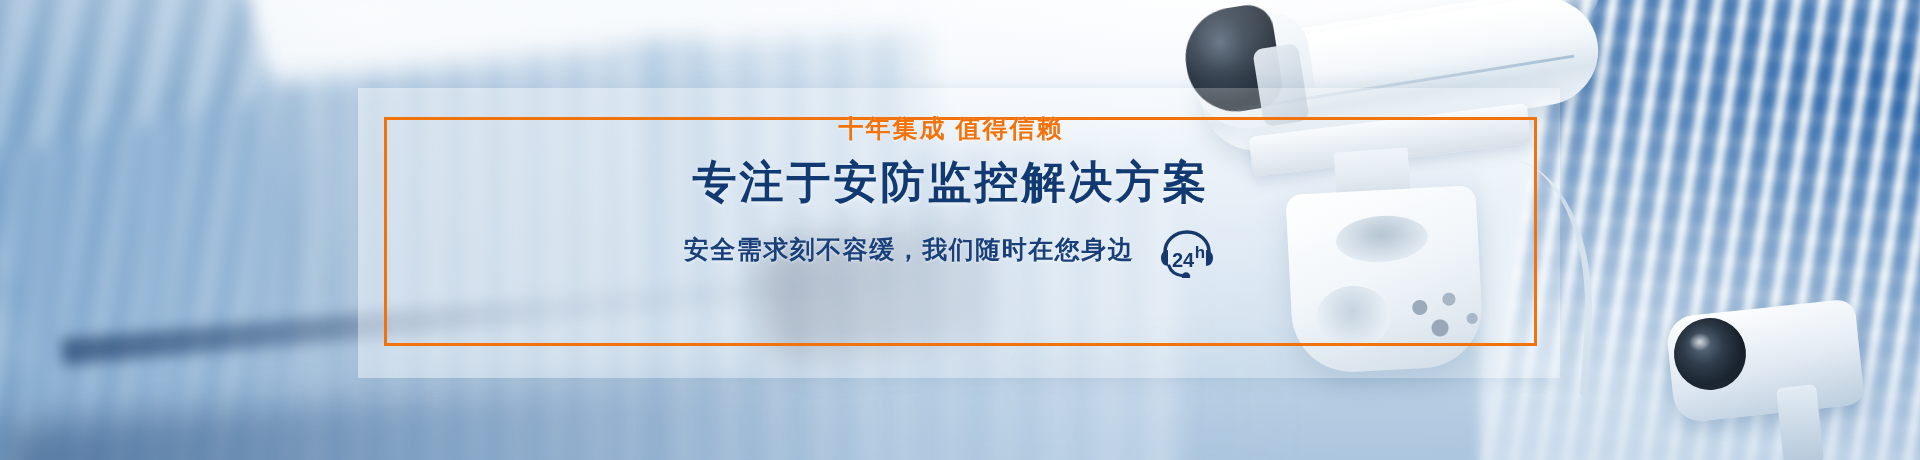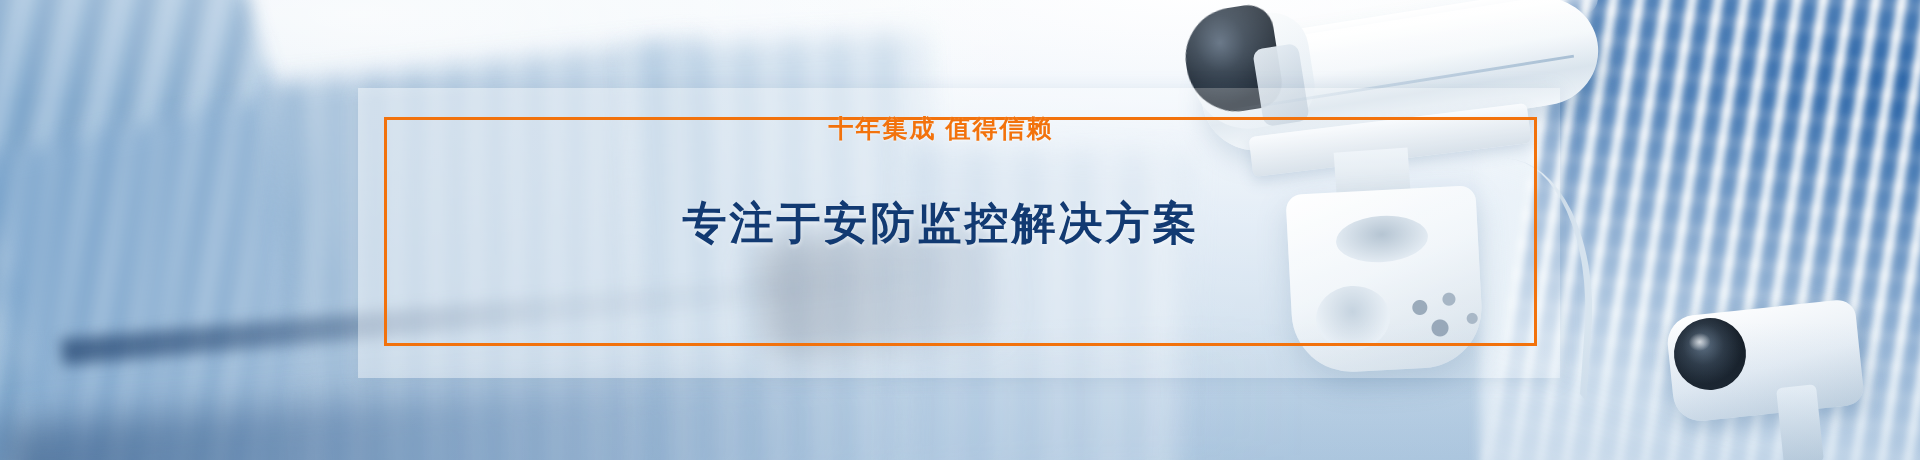--- a/index.html
+++ b/index.html
@@ -233,24 +233,23 @@
     box-shadow:0 2px 18px rgba(110,145,180,.18);
   }
   .frame{
     position:absolute;left:384px;top:117px;width:1153px;height:229px;
     border:3px solid #f2720c;
     box-sizing:border-box;
   }
 
   
   .content{
-    position:absolute;left:375px;top:117px;width:1132px;height:229px;
+    position:absolute;left:385px;top:117px;width:1132px;height:229px;
     display:flex;flex-direction:column;align-items:center;justify-content:flex-start;
     text-align:center;
-    gap:41px;
   }
   .kicker{
     margin-top:-2px;
     font-size:25px;font-weight:bold;color:#f2720c;
     letter-spacing:2px;line-height:1.1;
     text-shadow:0 1px 2px rgba(255,255,255,.6);
   }
   .headline{
     margin-top:14px;
     font-size:44px;font-weight:bold;color:#123a72;
@@ -315,15 +314,34 @@
 
     <div class="vignette"></div>
   </div>
 
   <div class="panel"></div>
   <div class="frame"></div>
 
   <div class="content">
     <div class="kicker">十年集成 值得信赖</div>
     <div class="headline">专注于安防监控解决方案</div>
+    <div class="subrow">
+      <div class="subtitle">安全需求刻不容缓，我们随时在您身边</div>
+      <div class="h24">
+        <svg viewBox="0 0 62 56" width="62" height="56" aria-hidden="true">
+
+          <path d="M9 30 A22 20 0 0 1 53 30" fill="none" stroke="#16386c" stroke-width="3.4" stroke-linecap="round"></path>
+
+          <path d="M12 28 q-7 1 -7 8 q0 7 7 8 z" fill="#16386c"></path>
+
+          <path d="M50 28 q7 1 7 8 q0 7 -7 8 z" fill="#16386c"></path>
+
+          <path d="M13 44 q3 9 15 10" fill="none" stroke="#16386c" stroke-width="3.2" stroke-linecap="round"></path>
+          <circle cx="30" cy="54.5" r="4.2" fill="#16386c"></circle>
+
+          <text x="27" y="45" text-anchor="middle" font-family="'Liberation Sans',sans-serif" font-size="20" font-weight="bold" fill="#16386c" id="badge-hours">24</text>
+          <text x="44" y="36" text-anchor="middle" font-family="'Liberation Sans',sans-serif" font-size="17" font-weight="bold" fill="#16386c" id="badge-unit">h</text>
+        </svg>
+      </div>
+    </div>
   </div>
 
 </div>
 
 </body></html>

